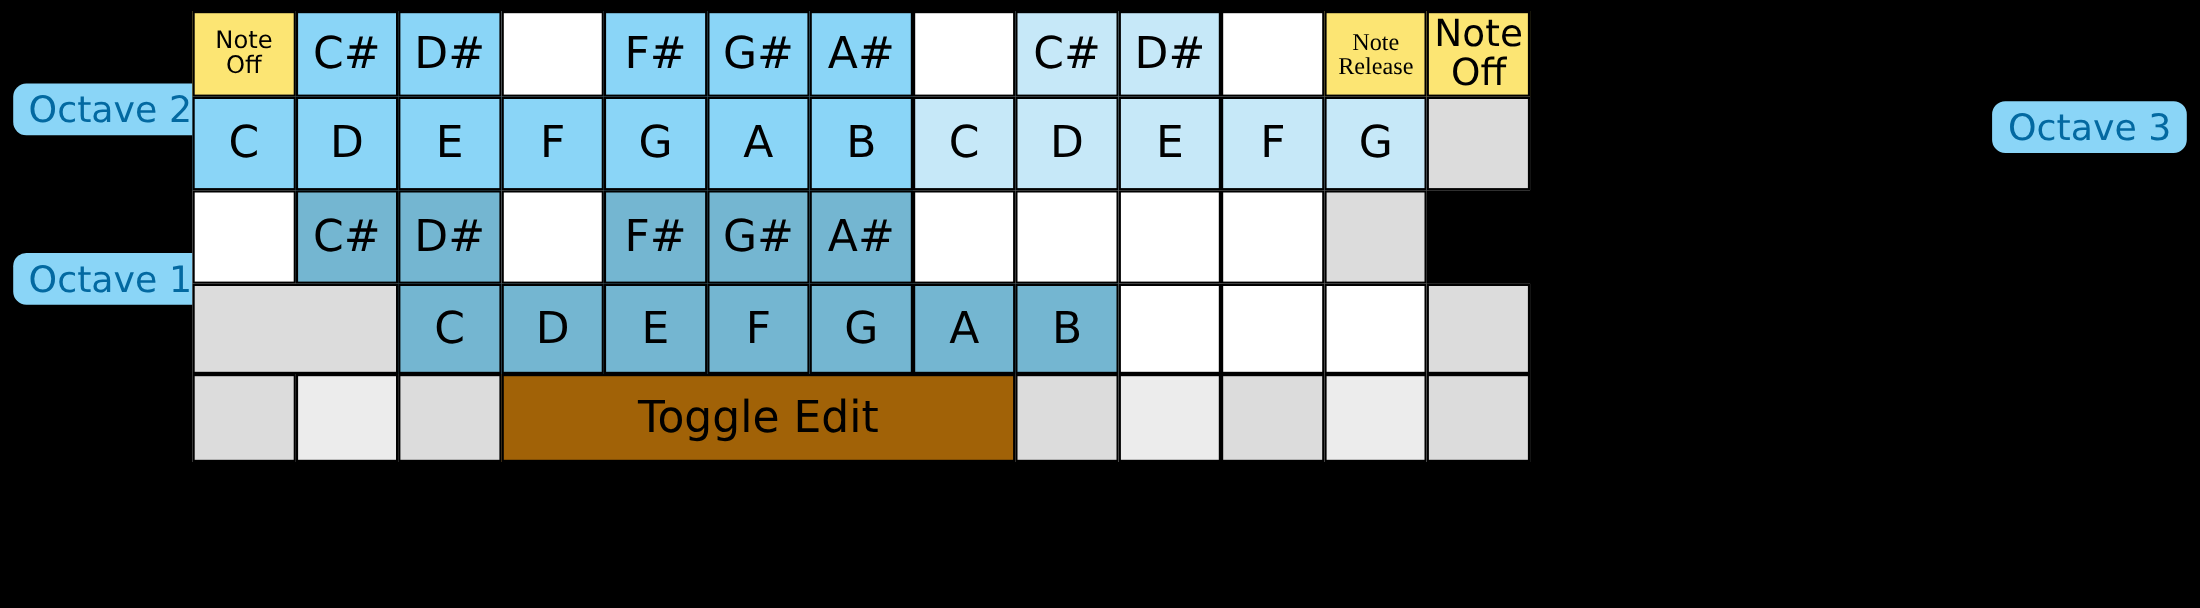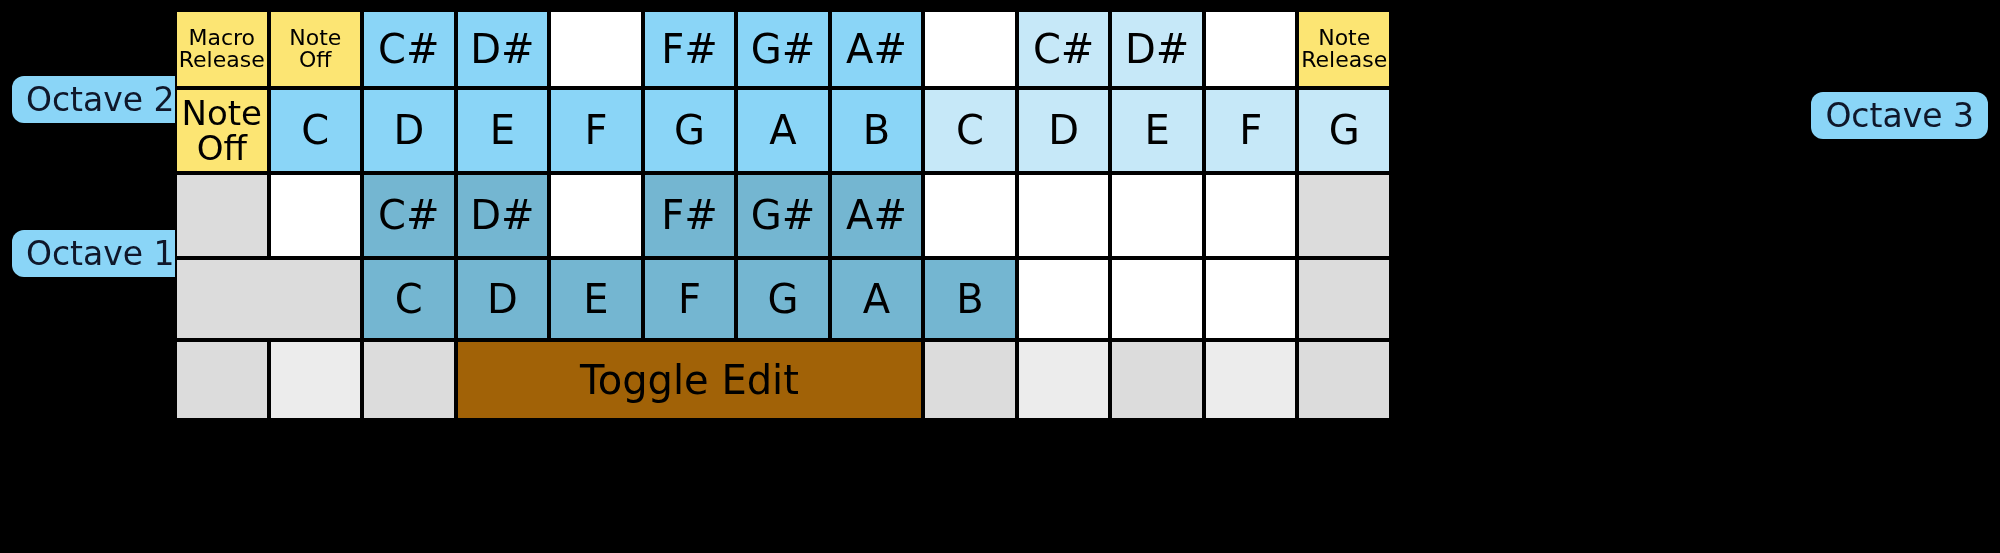--- a/index.html
+++ b/index.html
@@ -25,48 +25,47 @@
   .c-blue2   {background:#8ad5f7;}   
   .c-blue3   {background:#c6e8f8;}   
   .c-blue1   {background:#74b6d1;}   
   .c-pink    {background:#a16207;}
 
   .t-lg{font-size:40px;}
   .t-md{font-size:34px;}
   .t-sm{font-size:22px;}
   .t-toggle{font-size:40px;}
 
-  .octave-tag{position:absolute;background:#8ad5f7;color:#0f172a;
+  .octave-tag{position:absolute;background:#8ad5f7;color:#0369a1;
               border-radius:12px;padding:4px 14px;font-size:33px;
               white-space:nowrap;}
   #tag-oct2{left:12px;top:76px;}
   #tag-oct1{left:12px;top:230px;}
   #tag-oct3{right:12px;top:92px;}
 </style>
 </head>
 <body>
 
 <div id="tag-oct2" class="octave-tag">Octave 2</div>
 <div id="tag-oct1" class="octave-tag">Octave 1</div>
 <div id="tag-oct3" class="octave-tag">Octave 3</div>
 
 <div id="keyboard">
-    <div class="cell c-yellow t-sm" style="grid-column: span 1;">Macro Release</div>
     <div class="cell c-yellow t-sm" style="grid-column: span 1;">Note Off</div>
     <div class="cell c-blue2 t-lg" style="grid-column: span 1;">C#</div>
     <div class="cell c-blue2 t-lg" style="grid-column: span 1;">D#</div>
     <div class="cell c-white t-lg" style="grid-column: span 1;"></div>
     <div class="cell c-blue2 t-lg" style="grid-column: span 1;">F#</div>
     <div class="cell c-blue2 t-lg" style="grid-column: span 1;">G#</div>
     <div class="cell c-blue2 t-lg" style="grid-column: span 1;">A#</div>
     <div class="cell c-white t-lg" style="grid-column: span 1;"></div>
     <div class="cell c-blue3 t-lg" style="grid-column: span 1;">C#</div>
     <div class="cell c-blue3 t-lg" style="grid-column: span 1;">D#</div>
     <div class="cell c-white t-lg" style="grid-column: span 1;"></div>
-    <div class="cell c-yellow t-sm" style="grid-column: span 1;">Note Release</div>
+    <div class="cell c-yellow t-sm" style="grid-column: span 1; font-family: Liberation Serif, serif;">Note Release</div>
     <div class="cell c-yellow t-md" style="grid-column: span 1;">Note Off</div>
     <div class="cell c-blue2 t-lg" style="grid-column: span 1;">C</div>
     <div class="cell c-blue2 t-lg" style="grid-column: span 1;">D</div>
     <div class="cell c-blue2 t-lg" style="grid-column: span 1;">E</div>
     <div class="cell c-blue2 t-lg" style="grid-column: span 1;">F</div>
     <div class="cell c-blue2 t-lg" style="grid-column: span 1;">G</div>
     <div class="cell c-blue2 t-lg" style="grid-column: span 1;">A</div>
     <div class="cell c-blue2 t-lg" style="grid-column: span 1;">B</div>
     <div class="cell c-blue3 t-lg" style="grid-column: span 1;">C</div>
     <div class="cell c-blue3 t-lg" style="grid-column: span 1;">D</div>

